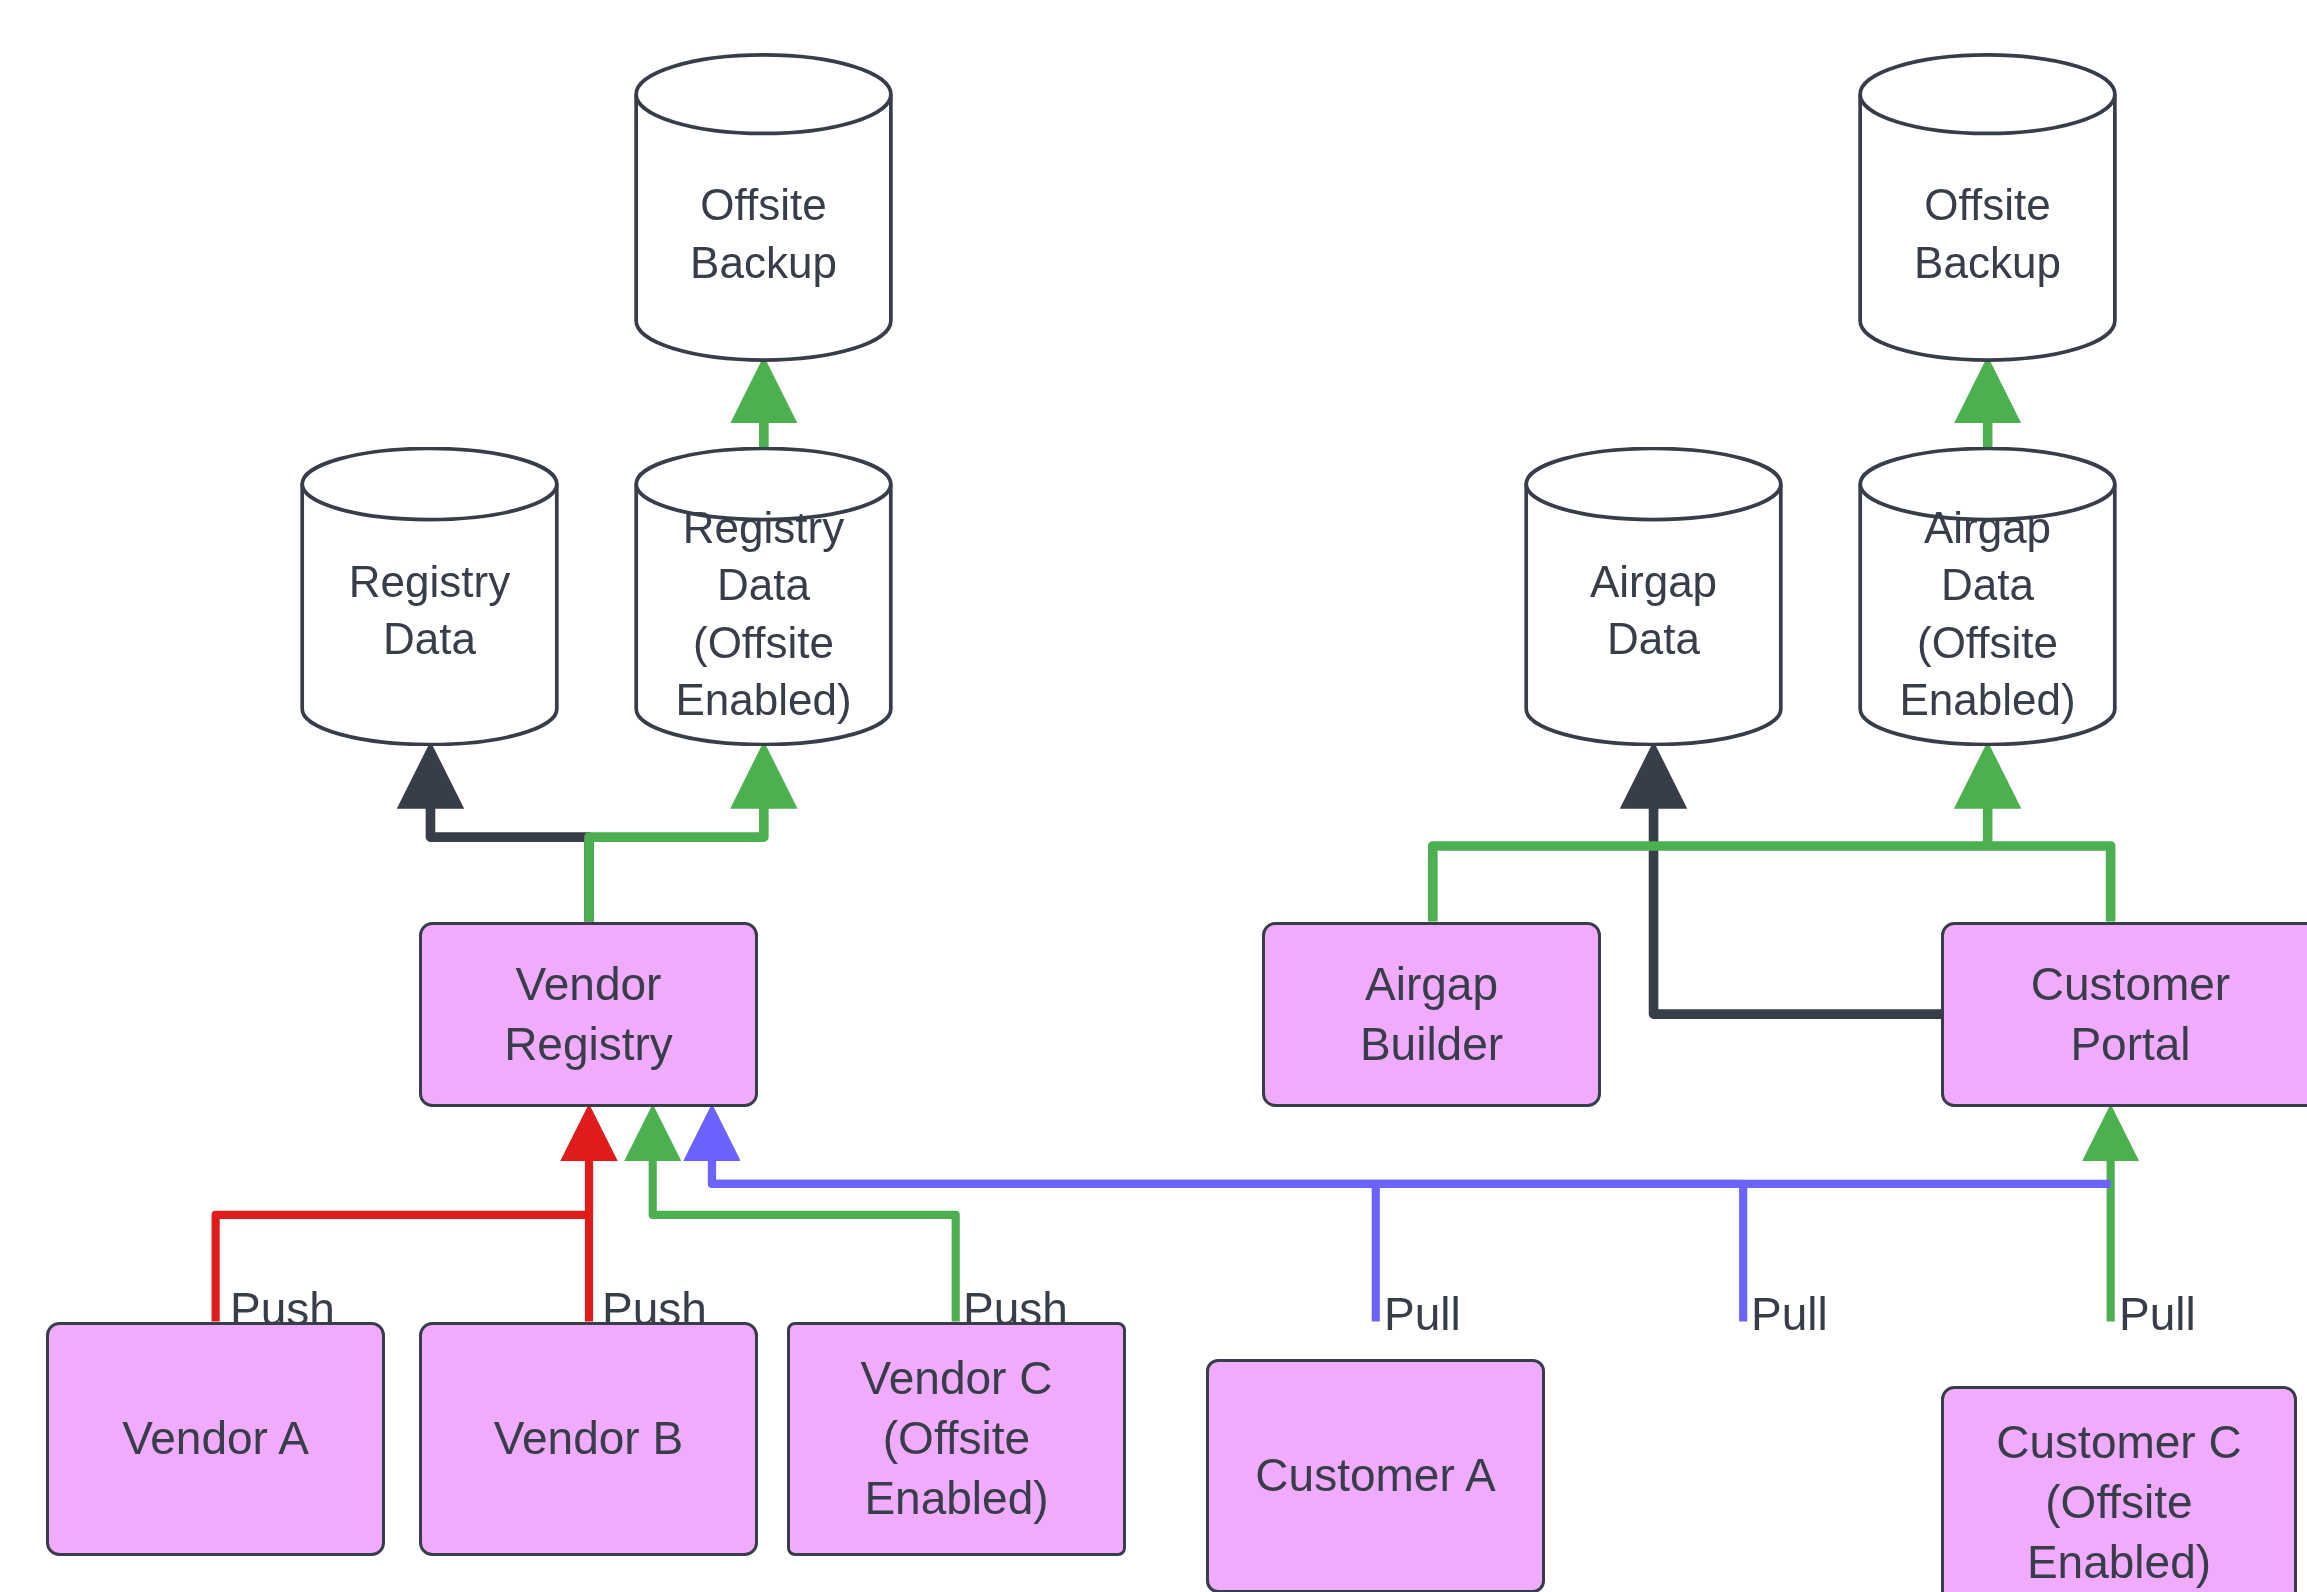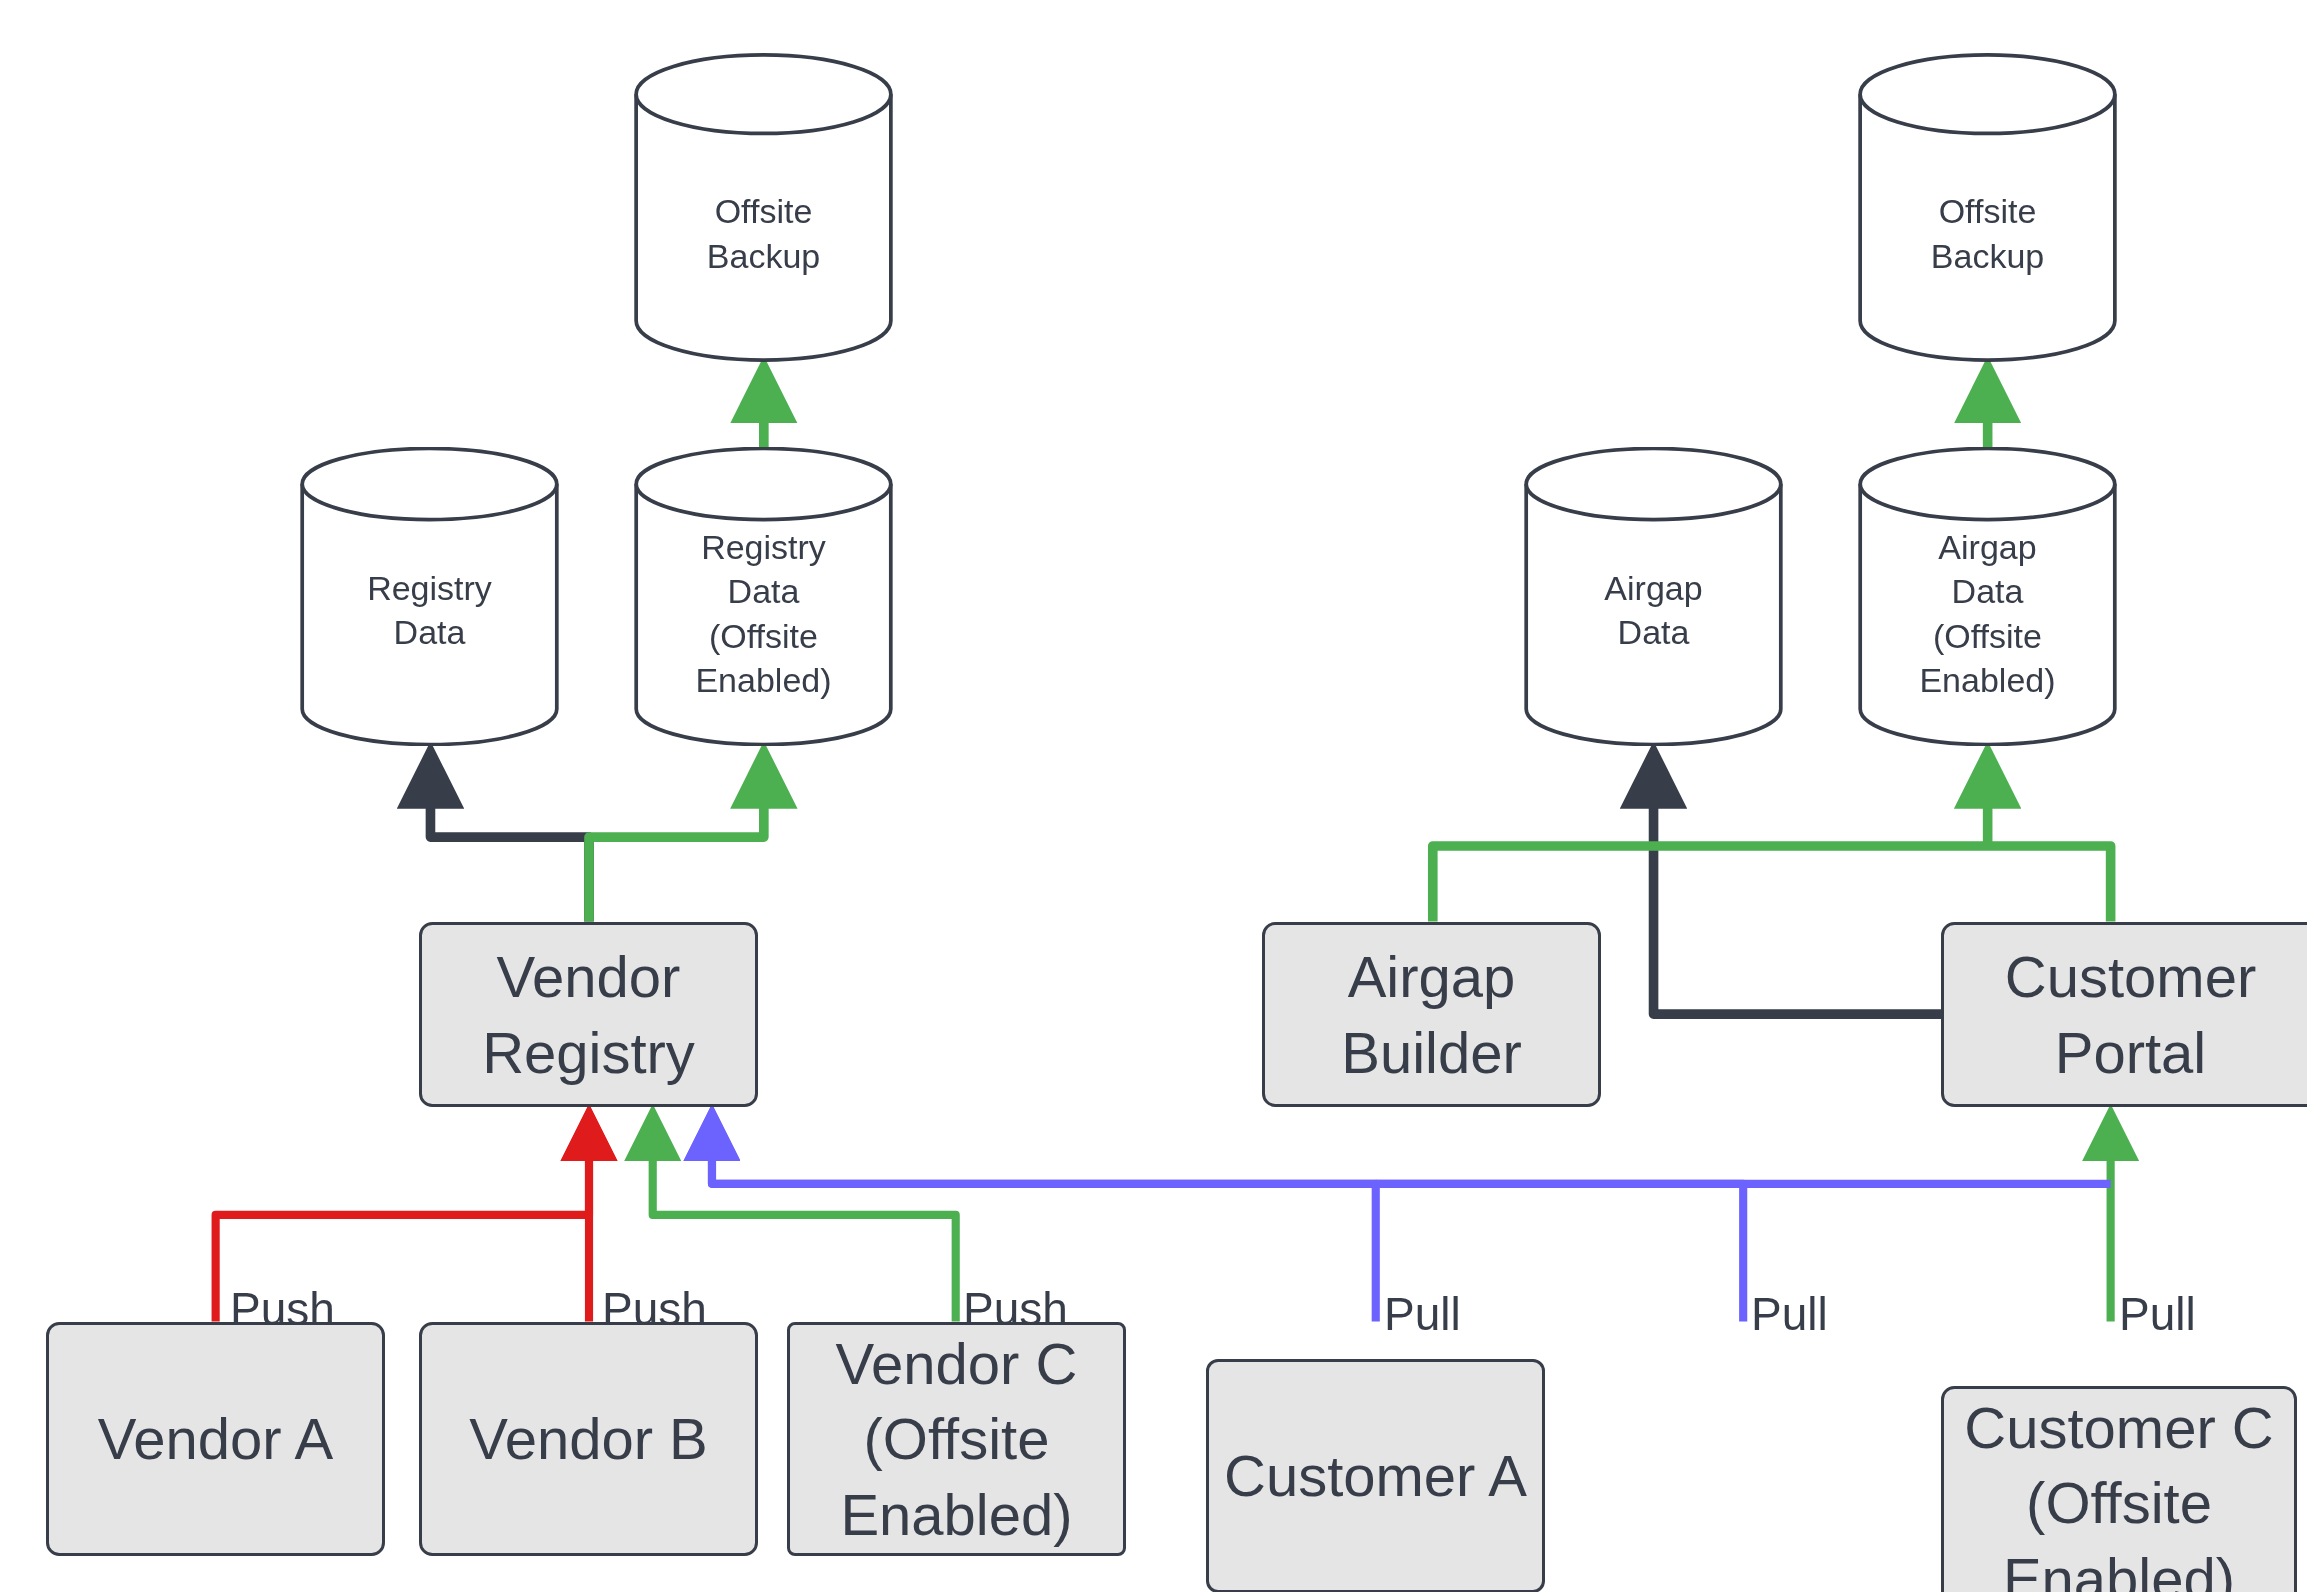--- a/index.html
+++ b/index.html
@@ -31,41 +31,41 @@
     align-items: center;
     justify-content: center;
     text-align: center;
     color: #373d49;
     line-height: 1.30;
     white-space: pre-line;
   }
   .box {
     border: 3.7px solid #373d49;
     border-radius: 13.3px;
-    background: #e5e5e5;
-    font-size: 58px;
+    background: #f0abfc;
+    font-size: 46px;
   }
   .cyl-wrap {
     position: absolute;
   }
   .cyl-svg {
     position: absolute;
     left: 0;
     top: 0;
   }
   .cyl-label {
     position: absolute;
     left: 0;
     right: 0;
     display: flex;
     align-items: center;
     justify-content: center;
     text-align: center;
     color: #373d49;
-    font-size: 34px;
+    font-size: 44px;
     line-height: 1.30;
     white-space: pre-line;
     font-family: "Liberation Sans", "DejaVu Sans", sans-serif;
   }
   .edge-label {
     position: absolute;
     color: #373d49;
     font-size: 46px;
     line-height: 1;
     white-space: nowrap;

